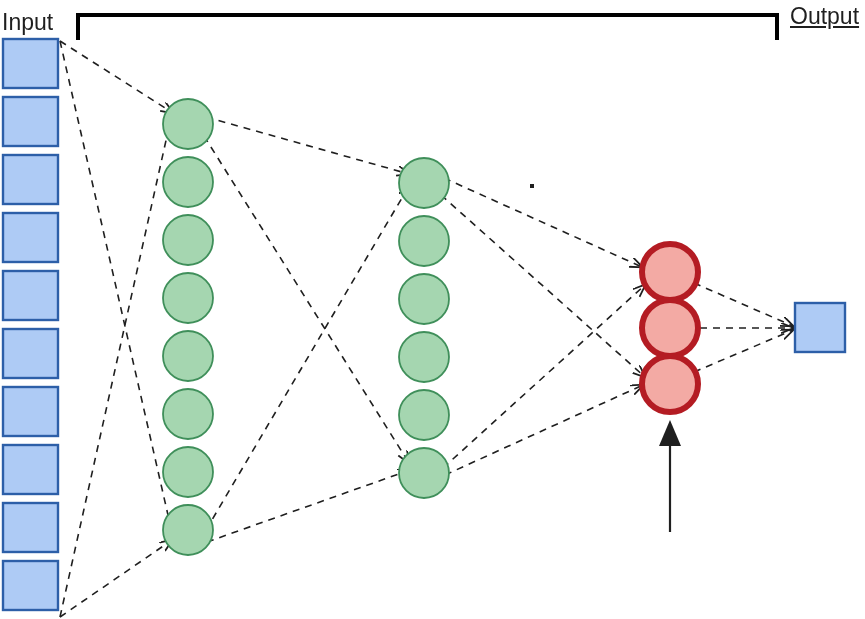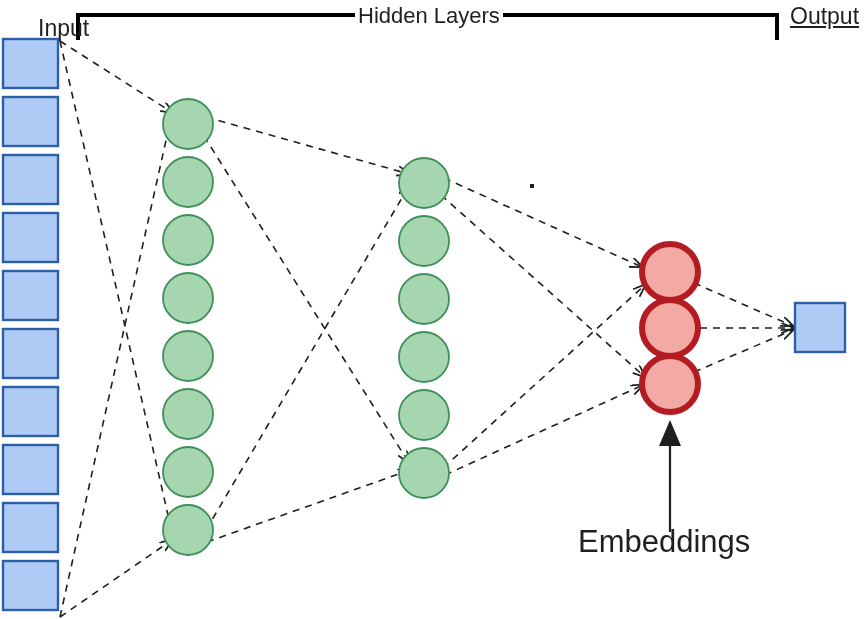--- a/index.html
+++ b/index.html
@@ -26,24 +26,23 @@
     height: 619px;
   }
   .label-text {
     position: absolute;
     color: #1f1f1f;
     white-space: nowrap;
     font-weight: 400;
   }
   #label-input {
     left: 2px;
-    top: 14px;
+    top: 8px;
     font-size: 23px;
     line-height: 28px;
-    margin-left: 36px;
   }
   #label-hidden {
     left: 355px;
     top: 3px;
     font-size: 22px;
     line-height: 26px;
     background: #ffffff;
     padding: 0 3px;
   }
   #label-output {
@@ -142,19 +141,17 @@
         <polygon points="670,420 659,446 681,446" fill="#1f1f1f"></polygon>
       </g>
 
     <g id="stray-group">
         <rect x="530" y="184" width="4" height="4" fill="#1f1f1f"></rect>
       </g>
   </svg>
 
   <div class="label-text" id="label-input">Input</div>
 
-  <div class="label-text" id="label-hidden">Hidden Layers</div>
 
   <div class="label-text" id="label-output">Output</div>
 
-  <div class="label-text" id="label-embeddings">Embeddings</div>
 
 </div>
 
 </body></html>

